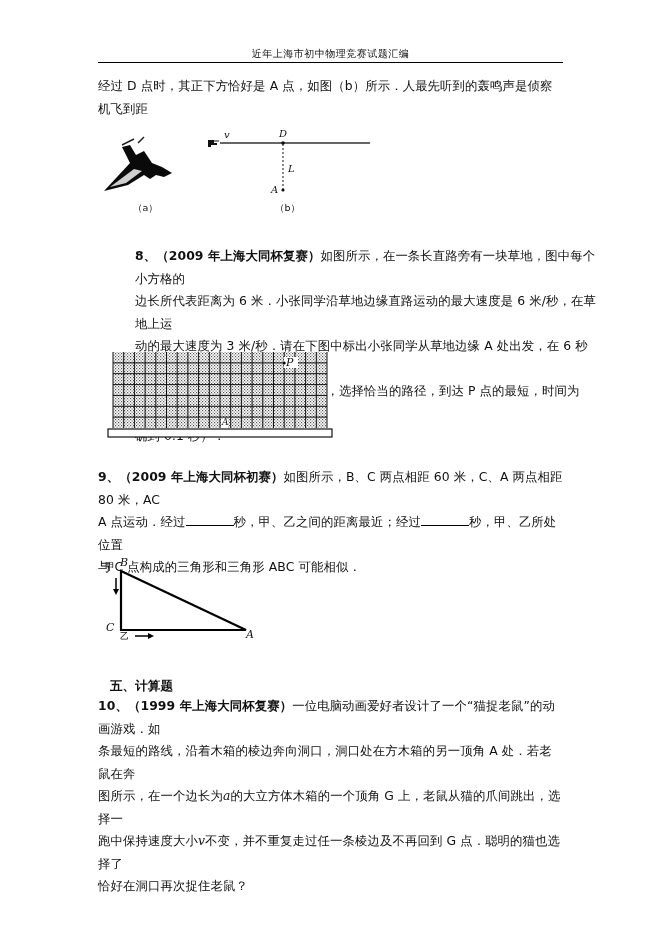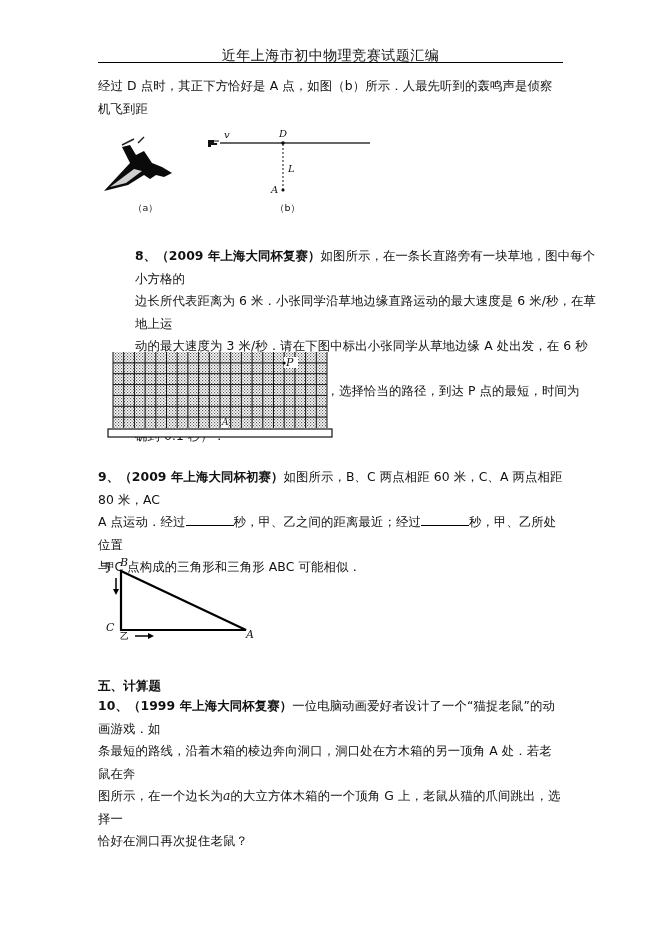--- a/index.html
+++ b/index.html
@@ -1,26 +1,26 @@
 <!DOCTYPE html>
 <html><head>
 <meta charset="utf-8">
 <style>
   html, body { margin: 0; padding: 0; background: #ffffff; }
   body { width: 661px; height: 935px; position: relative; overflow: hidden;
          font-family: "DejaVu Sans", "Liberation Sans", sans-serif; color: #111; }
   .page-header { position: absolute; left: 98px; top: 47px; width: 465px; height: 15px;
-                 text-align: center; font-size: 14px; letter-spacing: 0.5px; }
+                 text-align: center; font-size: 10px; letter-spacing: 0.5px; }
   .header-rule { position: absolute; left: 98px; top: 62px; width: 465px; height: 0;
                  border-top: 1.2px solid #000; }
   .para { position: absolute; left: 98px; width: 465px; font-size: 12.4px; line-height: 22.5px;
           letter-spacing: 0.1px; }
   .blank { display: inline-block; border-bottom: 1px solid #000; height: 14px; vertical-align: baseline; }
   .bold { font-weight: bold; }
-  .section-title { position: absolute; left: 98px; font-size: 12.6px; font-weight: bold; }
+  .section-title { position: absolute; left: 110px; font-size: 12.6px; font-weight: bold; }
   .fig { position: absolute; }
   .fig-cap { position: absolute; font-size: 9.5px; }
   .ital { font-style: italic; font-family: "DejaVu Serif", "Liberation Serif", serif; }
 </style>
 </head>
 <body>
 
 <div class="page-header">近年上海市初中物理竞赛试题汇编</div>
 <div class="header-rule"></div>
 
@@ -129,14 +129,15 @@
   <span style="position:absolute; left:20px; top:72px; font-size:9px;">乙</span>
   <span class="ital" style="position:absolute; left:146px; top:70px; font-size:11px;">A</span>
 </div>
 
 <div class="section-title" style="top:678px;">五、计算题</div>
 
 <div class="para" style="top:695px;">
   <div><span class="bold">10、</span><span class="bold">（1999 年上海大同杯复赛）</span><span>一位电脑动画爱好者设计了一个“猫捉老鼠”的动画游戏．如</span></div>
   <div>条最短的路线，沿着木箱的棱边奔向洞口，洞口处在方木箱的另一顶角 A 处．若老鼠在奔</div>
   <div><span>图所示，在一个边长为</span><span class="ital">a</span><span>的大立方体木箱的一个顶角 G 上，老鼠从猫的爪间跳出，选择一</span></div>
+  <div><span>跑中保持速度大小</span><span class="ital">v</span><span>不变，并不重复走过任一条棱边及不再回到 G 点．聪明的猫也选择了</span></div>
   <div>恰好在洞口再次捉住老鼠？</div>
 </div>
 
 </body></html>

